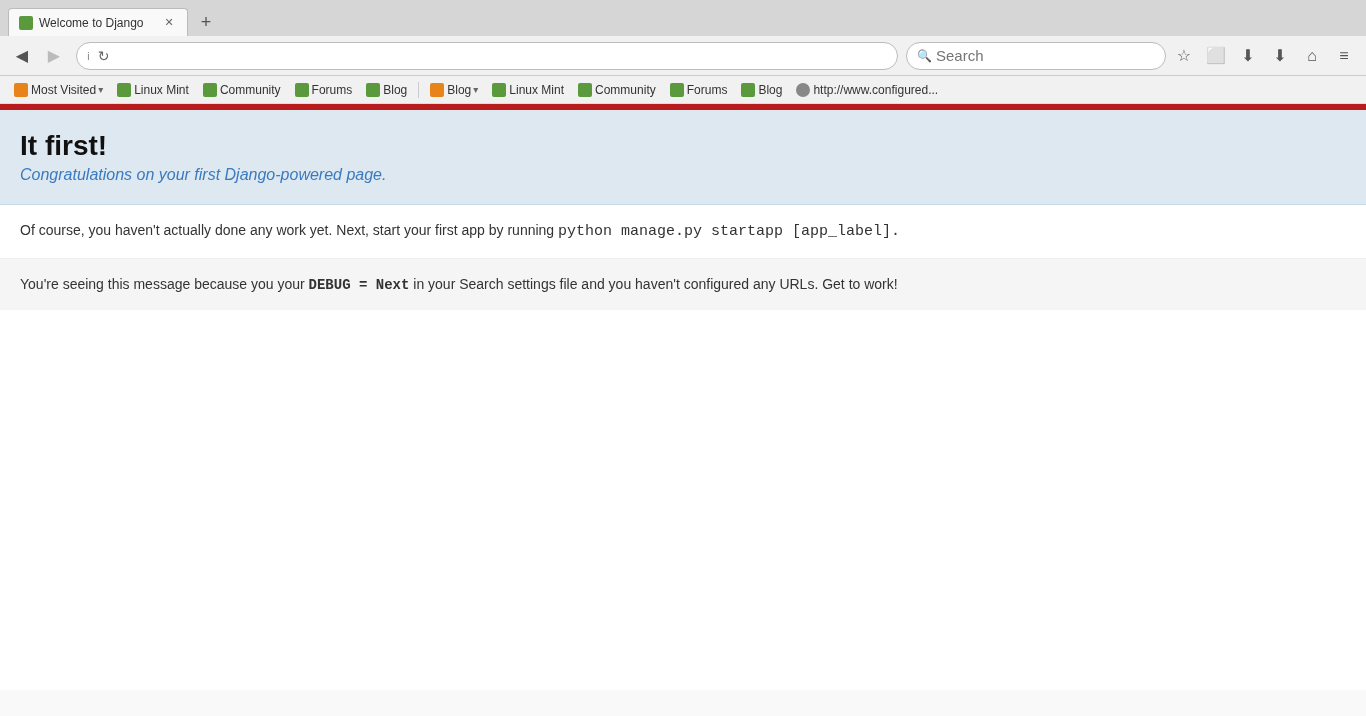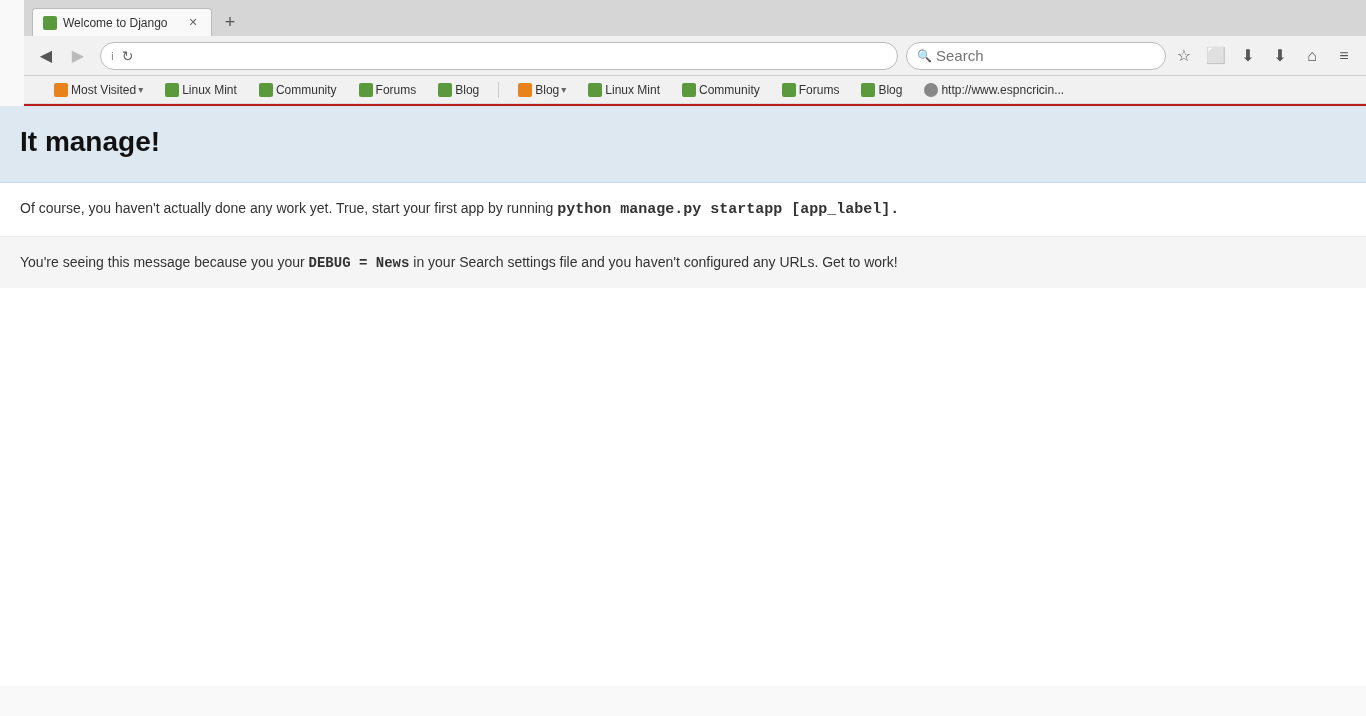--- a/index.html
+++ b/index.html
@@ -1,22 +1,21 @@
 <!DOCTYPE html>
 <html><head>
   <meta charset="utf-8">
   <style>
     * { margin: 0; padding: 0; box-sizing: border-box; }
     body { font-family: Arial, sans-serif; font-size: 14px; background: #f9f9f9; }
 
     
     .browser-chrome {
       background: #737373;
-      border-bottom: 2px solid #b91c1c;
-      margin-left: 24px;
+      border-bottom: 6px solid #b91c1c;
     }
 
     
     .tab-bar {
       display: flex;
       align-items: flex-end;
       padding: 6px 8px 0 8px;
       background: #d6d6d6;
       height: 36px;
     }
@@ -172,27 +171,27 @@
       color: #555;
       cursor: pointer;
       font-size: 16px;
       border-radius: 4px;
     }
 
     
     .bookmarks-bar {
       display: flex;
       align-items: center;
-      padding: 2px 24px;
+      padding: 2px 8px;
       background: #f1f1f1;
       border-bottom: 1px solid #ddd;
       height: 28px;
       overflow: hidden;
       font-size: 12px;
-      gap: 10px;
+      gap: 2px;
     }
     .bookmark-item {
       display: flex;
       align-items: center;
       padding: 2px 6px;
       border-radius: 3px;
       cursor: pointer;
       white-space: nowrap;
       color: #333;
       text-decoration: none;
@@ -251,21 +250,21 @@
       color: #333;
       line-height: 1.6;
       border-bottom: 1px solid #eee;
     }
     .page-section:last-child {
       border-bottom: none;
     }
     .inline-code {
       font-family: 'Courier New', monospace;
       font-size: 15px;
-      font-weight: bold;
+      font-weight: normal;
     }
     .debug-code {
       font-family: 'Courier New', monospace;
       font-weight: bold;
       font-size: 14px;
     }
     .section-gray {
       background: #f5f5f5;
     }
   </style>
@@ -341,31 +340,32 @@
     <a class="bookmark-item">
       <span class="bookmark-favicon bm-green"></span>
       <span>Forums</span>
     </a>
     <a class="bookmark-item">
       <span class="bookmark-favicon bm-green"></span>
       <span>Blog</span>
     </a>
     <a class="bookmark-item">
       <span class="bookmark-favicon bm-globe"></span>
-      <span>http://www.espncricin...</span>
+      <span>http://www.configured...</span>
     </a>
   </div>
 
 </div>
 
 <div class="page-content">
   <div class="page-header">
-    <h1>It manage!</h1>
+    <h1>It first!</h1>
+    <p>Congratulations on your first Django-powered page.</p>
   </div>
   <div class="page-body">
     <div class="page-section">
-      <span>Of course, you haven't actually done any work yet. True, start your first app by running </span><span class="inline-code">python manage.py startapp [app_label].</span>
+      <span>Of course, you haven't actually done any work yet. Next, start your first app by running </span><span class="inline-code">python manage.py startapp [app_label].</span>
     </div>
     <div class="page-section section-gray">
-      <span>You're seeing this message because you your </span><span class="debug-code">DEBUG = News</span><span> in your Search settings file and you haven't configured any URLs. Get to work!</span>
+      <span>You're seeing this message because you your </span><span class="debug-code">DEBUG = Next</span><span> in your Search settings file and you haven't configured any URLs. Get to work!</span>
     </div>
   </div>
 </div>
 
 </body></html>

